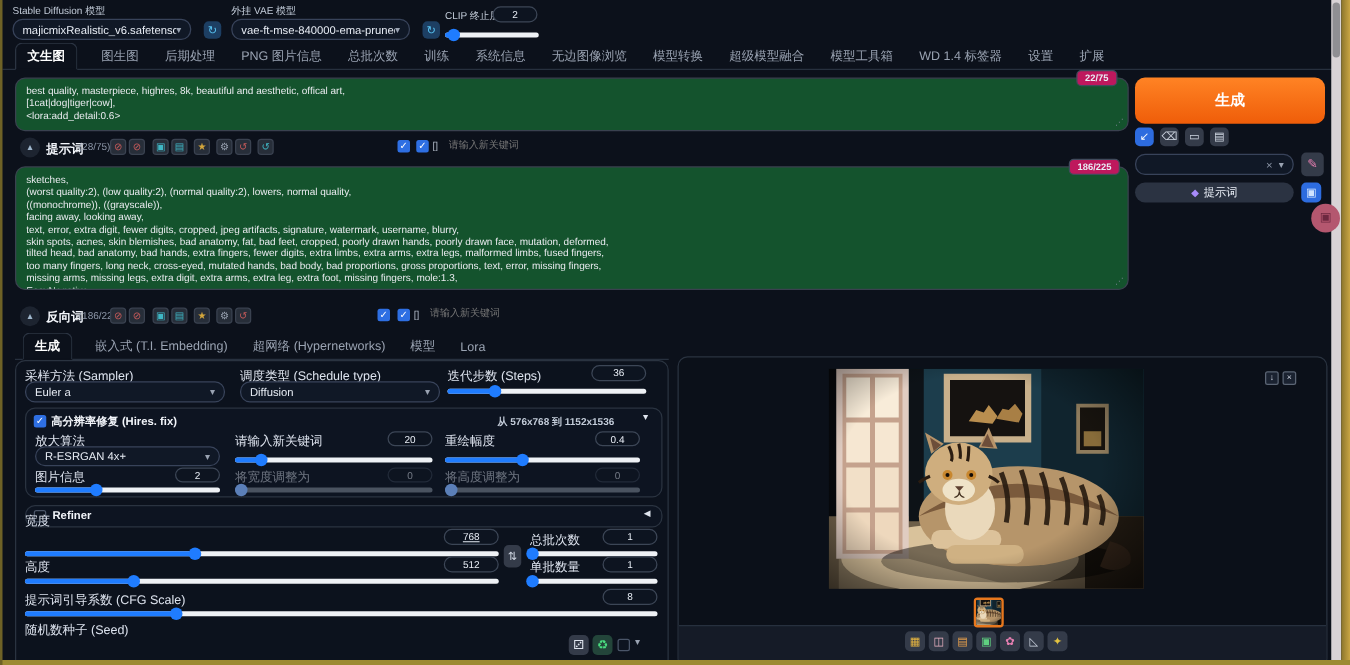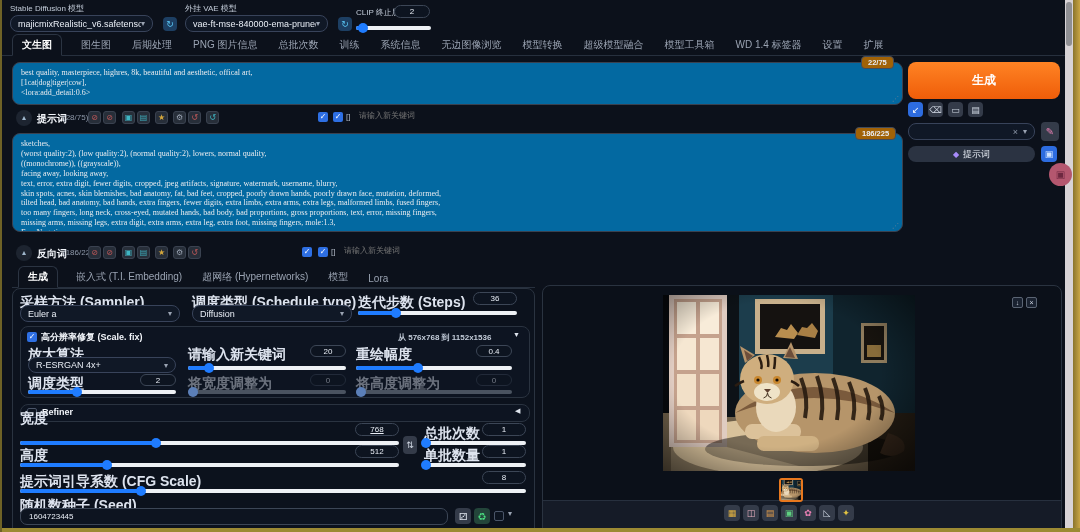--- a/index.html
+++ b/index.html
@@ -1,38 +1,38 @@
 <!DOCTYPE html>
 <html><head>
 <meta charset="utf-8">
 <style>
   html,body{margin:0;padding:0;background:#000;}
   body{font-family:"Liberation Sans","DejaVu Sans",sans-serif;}
   .screen{position:relative;width:1080px;height:532px;background:#0c111b;overflow:hidden;}
   .abs{position:absolute;}
-  .lbl{font-size:14px;color:#dde3ee;white-space:nowrap;font-weight:bold;}
+  .lbl{font-size:10px;color:#dde3ee;white-space:nowrap;}
   .lbl-sm{font-size:8px;color:#c3ccd9;white-space:nowrap;}
   .lbl-b{font-size:10px;font-weight:bold;color:#f2f5fa;white-space:nowrap;}
   .muted{color:#8d97a8;}
   .dim{opacity:.45;}
   .dd{position:absolute;background:#101826;border:1px solid #38435a;border-radius:8px;color:#e8edf5;
       font-size:9px;display:flex;align-items:center;justify-content:space-between;padding:0 7px;height:17px;box-sizing:border-box;}
   .dd .caret{color:#9aa3b2;font-size:8px;}
   .num{position:absolute;height:13px;background:#0d1420;border:1px solid #3c4656;border-radius:7px;
        color:#e8edf5;font-size:8px;text-align:center;box-sizing:border-box;padding:0;width:40px;font-family:"Liberation Sans",sans-serif;}
   .slider{position:absolute;height:4px;background:#eef1f5;border-radius:2px;}
   .slider i{position:absolute;display:block;}
   .slider .fill{left:0;top:0;height:4px;background:#1f7cff;border-radius:2px;}
   .slider .thumb{top:-3px;width:10px;height:10px;margin-left:-5px;border-radius:50%;background:#1f7cff;}
   .slider.dis{background:#4a5360;}
   .slider.dis .thumb{background:#5b7fb8;}
-  .ta{position:absolute;background:#0369a1;border:1px solid #3a414f;border-radius:8px;color:#e9ebef;
+  .ta{position:absolute;background:#14532d;border:1px solid #3a414f;border-radius:8px;color:#e9ebef;
       font-size:8px;line-height:1.24;padding:5px 8px;white-space:pre-wrap;resize:none;overflow:hidden;
-      box-sizing:border-box;font-family:Liberation Serif, serif;}
-  .badge{position:absolute;background:#a16207;border:1px solid #414b5c;border-radius:4px;color:#e8edf5;
+      box-sizing:border-box;font-family:Liberation Sans, sans-serif;}
+  .badge{position:absolute;background:#be185d;border:1px solid #414b5c;border-radius:4px;color:#e8edf5;
          font-size:7.5px;font-weight:bold;padding:1px 6px;z-index:5;}
   .tbtn{position:absolute;width:13px;height:13px;border-radius:3px;background:#272e39;border:1px solid #3a4250;
         display:flex;align-items:center;justify-content:center;font-size:8px;box-sizing:border-box;}
   .cb{position:absolute;width:10px;height:10px;border-radius:2px;background:#2e6fe3;color:#fff;font-size:8px;
       line-height:10px;text-align:center;box-sizing:border-box;}
   .cb.off{background:#0d1420;border:1px solid #4a5568;}
   .tabrow{position:absolute;display:flex;align-items:flex-end;border-bottom:1px solid #27303e;box-sizing:border-box;}
   .tab{font-size:10px;color:#9aa3b2;padding:3px 2px;white-space:nowrap;}
   .tab.active{color:#fff;font-weight:bold;background:#0c111b;border:1px solid #2b3442;border-bottom:1px solid #0c111b;
               border-radius:6px 6px 0 0;padding:3px 9px;margin-bottom:-1px;}
@@ -193,21 +193,21 @@
   </div>
   <div class="abs lbl" style="left:358px;top:294px">迭代步数 (Steps)</div>
   <input class="num" style="left: 473px; top: 292px; width: 44px;" value="36">
   <div class="slider" style="left:358px;top:311px;width:159px">
       <i class="fill" style="width:24%"></i>
       <i class="thumb" style="left:24%"></i>
     </div>
 
   <div class="panel" style="left:20px;top:326px;width:510px;height:72px;background:#0d1421"></div>
   <div class="cb" style="left:27px;top:332px"><span>✓</span></div>
-  <div class="abs lbl-b" style="left:41px;top:331px;font-size:9px">高分辨率修复 (Scale. fix)</div>
+  <div class="abs lbl-b" style="left:41px;top:331px;font-size:9px">高分辨率修复 (Hires. fix)</div>
   <div class="abs lbl-sm" style="left:398px;top:332px;font-weight:bold">从 576x768 到 1152x1536</div>
   <div class="abs" style="left:513px;top:331px;color:#dfe5ee;font-size:7px"><span>▼</span></div>
 
   <div class="abs lbl" style="left:28px;top:346px">放大算法</div>
   <div class="dd" style="left:28px;top:357px;width:148px;height:16px">
     <span>R-ESRGAN 4x+</span>
     <span class="caret">▾</span>
   </div>
   <div class="abs lbl" style="left:188px;top:346px">请输入新关键词</div>
   <input class="num" style="left: 310px; top: 345px; width: 36px; height: 12px;" value="20">
@@ -215,21 +215,21 @@
       <i class="fill" style="width:13%"></i>
       <i class="thumb" style="left:13%"></i>
     </div>
   <div class="abs lbl" style="left:356px;top:346px">重绘幅度</div>
   <input class="num" style="left: 476px; top: 345px; width: 36px; height: 12px;" value="0.4">
   <div class="slider" style="left:356px;top:366px;width:156px">
       <i class="fill" style="width:40%"></i>
       <i class="thumb" style="left:40%"></i>
     </div>
 
-  <div class="abs lbl" style="left:28px;top:375px">调度类型</div>
+  <div class="abs lbl" style="left:28px;top:375px">图片信息</div>
   <input class="num" style="left: 140px; top: 374px; width: 36px; height: 12px;" value="2">
   <div class="slider" style="left:28px;top:390px;width:148px">
       <i class="fill" style="width:33%"></i>
       <i class="thumb" style="left:33%"></i>
     </div>
   <div class="abs lbl dim" style="left:188px;top:375px">将宽度调整为</div>
   <input class="num dim" style="left: 310px; top: 374px; width: 36px; height: 12px;" value="0">
   <div class="slider dis" style="left:188px;top:390px;width:158px">
       <i class="thumb" style="left:3%"></i>
     </div>
@@ -275,21 +275,20 @@
     </div>
 
   <div class="abs lbl" style="left:20px;top:473px">提示词引导系数 (CFG Scale)</div>
   <input class="num" style="left: 482px; top: 471px; width: 44px;" value="8">
   <div class="slider" style="left:20px;top:489px;width:506px">
       <i class="fill" style="width:24%"></i>
       <i class="thumb" style="left:24%"></i>
     </div>
 
   <div class="abs lbl" style="left:20px;top:497px">随机数种子 (Seed)</div>
-  <input class="abs" style="left: 20px; top: 508px; width: 428px; height: 17px; background: rgb(13, 20, 32); border: 1px solid rgb(60, 70, 86); border-radius: 7px; color: rgb(232, 237, 245); font-size: 8px; padding: 0px 8px; box-sizing: border-box; font-family: &quot;Liberation Sans&quot;, sans-serif;" value="1604723445">
   <div class="ibtn" style="left:455px;top:508px;width:16px;height:16px;color:#dfe5ee;font-size:10px">
       <span>⚂</span>
     </div>
   <div class="ibtn" style="left:474px;top:508px;width:16px;height:16px;background:#23453a;color:#4ade80;font-size:10px">
       <span>♻</span>
     </div>
   <div class="cb off" style="left:494px;top:511px"></div>
   <div class="abs" style="left:508px;top:509px;color:#9aa3b2;font-size:8px"><span>▾</span></div>
 
   <div class="abs lbl" style="left:20px;top:527px">更多设置</div>

